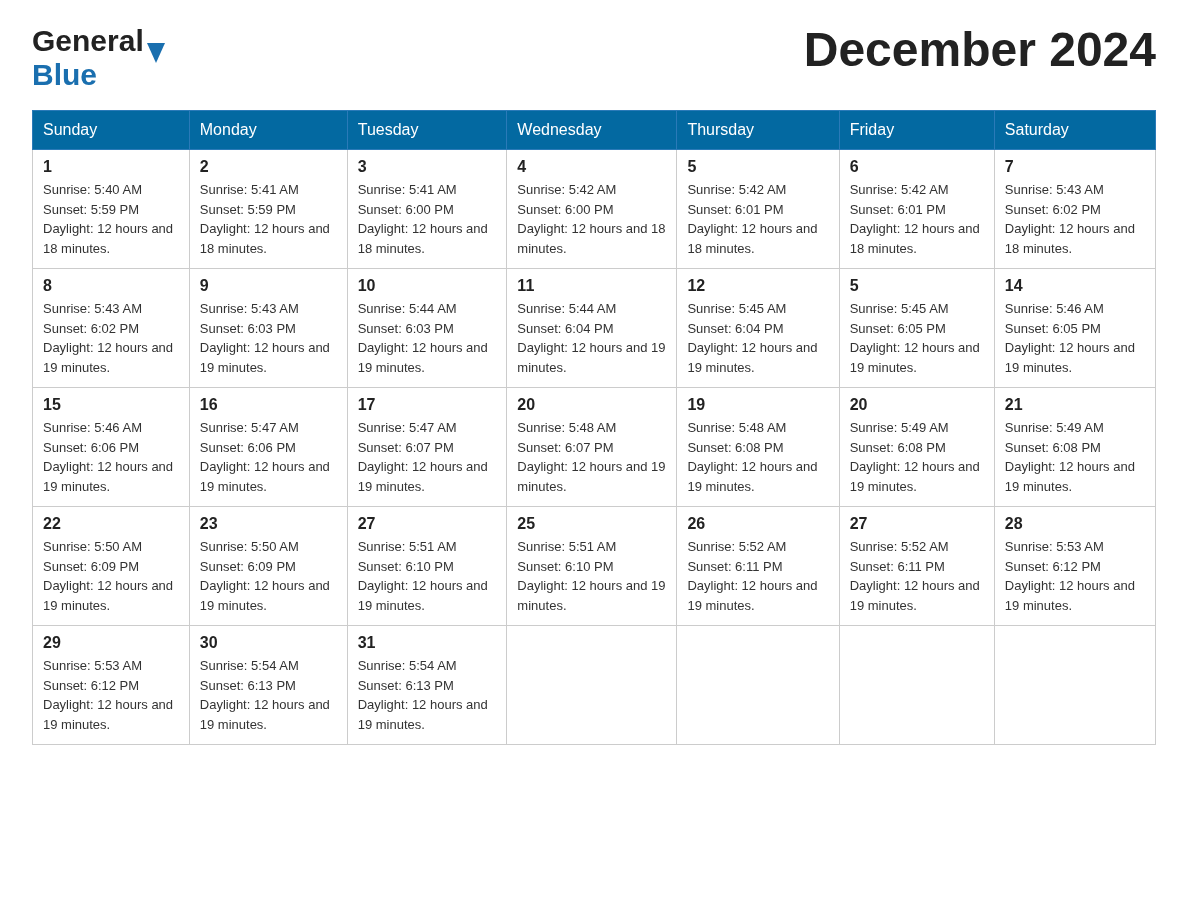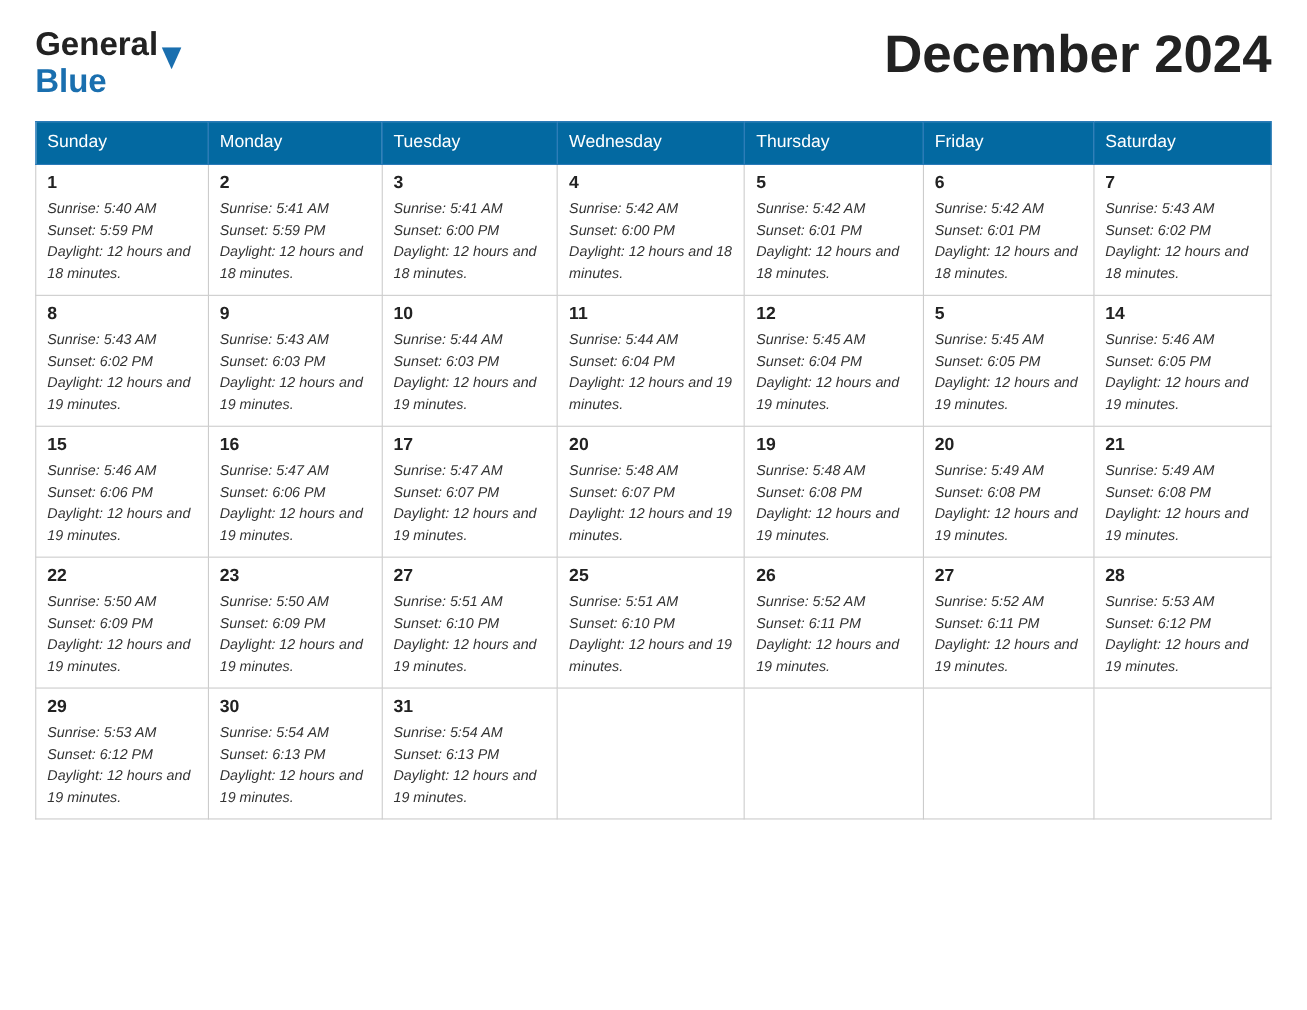--- a/index.html
+++ b/index.html
@@ -64,21 +64,20 @@
       font-size: 16px;
       font-weight: bold;
       color: #222;
       display: block;
       margin-bottom: 4px;
     }
     .day-info {
       font-size: 13px;
       color: #333;
       line-height: 1.5;
-      font-style: italic;
     }
     .logo-top-row {
       display: flex;
       align-items: center;
     }
   </style>
 </head>
 <body>
 
 <div class="header">

